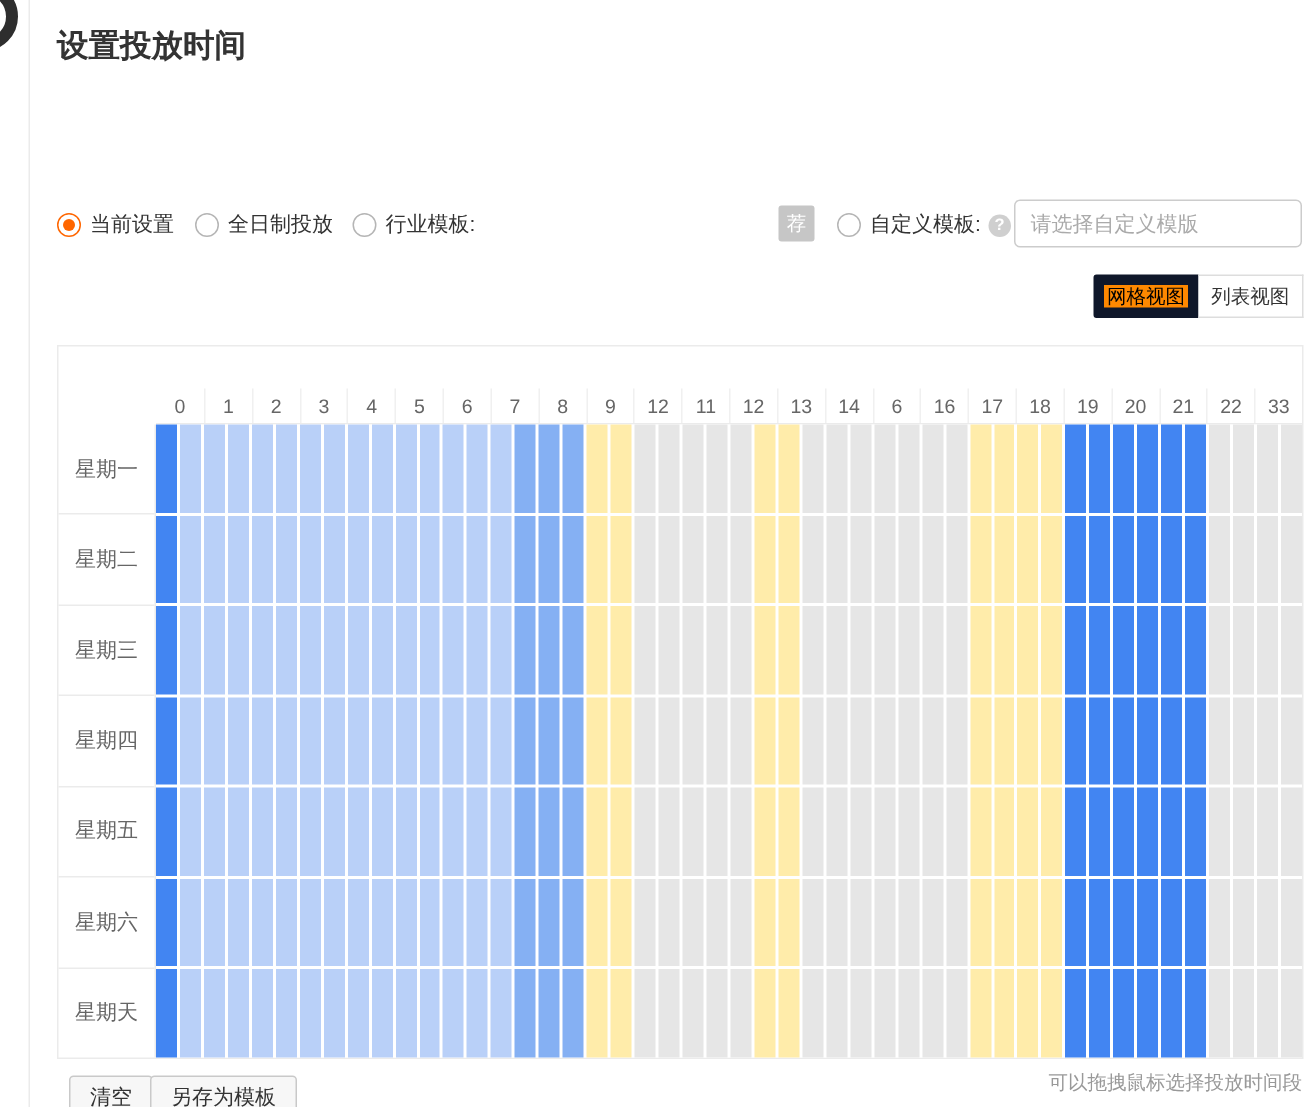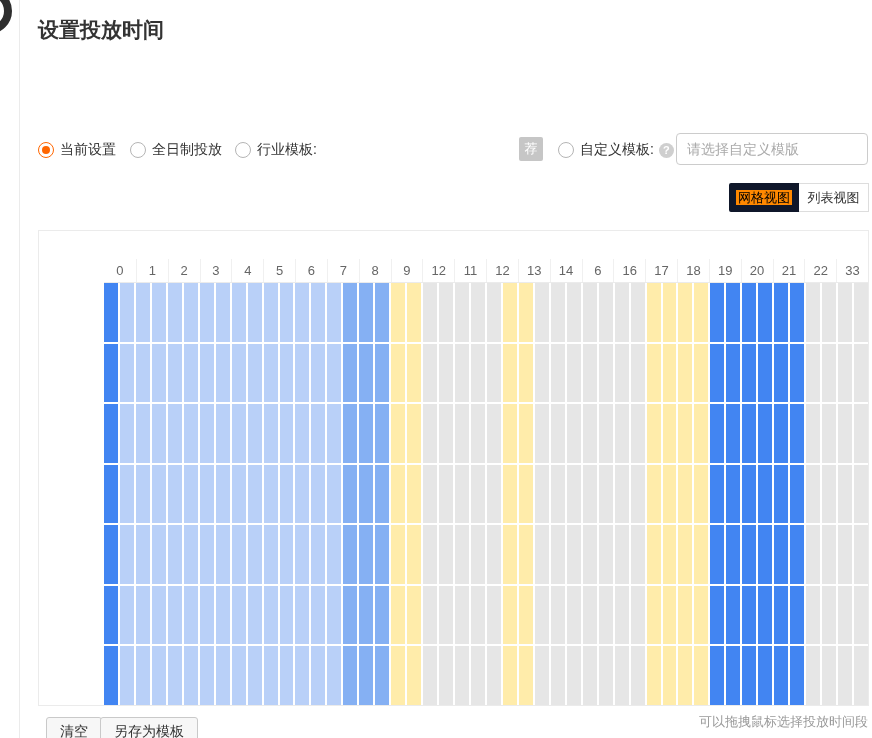--- a/index.html
+++ b/index.html
@@ -111,20 +111,29 @@
         <div class="hour-cell">6</div>
         <div class="hour-cell">16</div>
         <div class="hour-cell">17</div>
         <div class="hour-cell">18</div>
         <div class="hour-cell">19</div>
         <div class="hour-cell">20</div>
         <div class="hour-cell">21</div>
         <div class="hour-cell">22</div>
         <div class="hour-cell">33</div>
       </div>
+    <div class="day-col">
+        <div class="day-cell">星期一</div>
+        <div class="day-cell">星期二</div>
+        <div class="day-cell">星期三</div>
+        <div class="day-cell">星期四</div>
+        <div class="day-cell">星期五</div>
+        <div class="day-cell">星期六</div>
+        <div class="day-cell">星期天</div>
+      </div>
     <div class="grid">
         <div class="cell" style="background: rgb(66, 133, 242);"></div>
         <div class="cell" style="background: rgb(185, 208, 248);"></div>
         <div class="cell" style="background: rgb(185, 208, 248);"></div>
         <div class="cell" style="background: rgb(185, 208, 248);"></div>
         <div class="cell" style="background: rgb(185, 208, 248);"></div>
         <div class="cell" style="background: rgb(185, 208, 248);"></div>
         <div class="cell" style="background: rgb(185, 208, 248);"></div>
         <div class="cell" style="background: rgb(185, 208, 248);"></div>
         <div class="cell" style="background: rgb(185, 208, 248);"></div>

